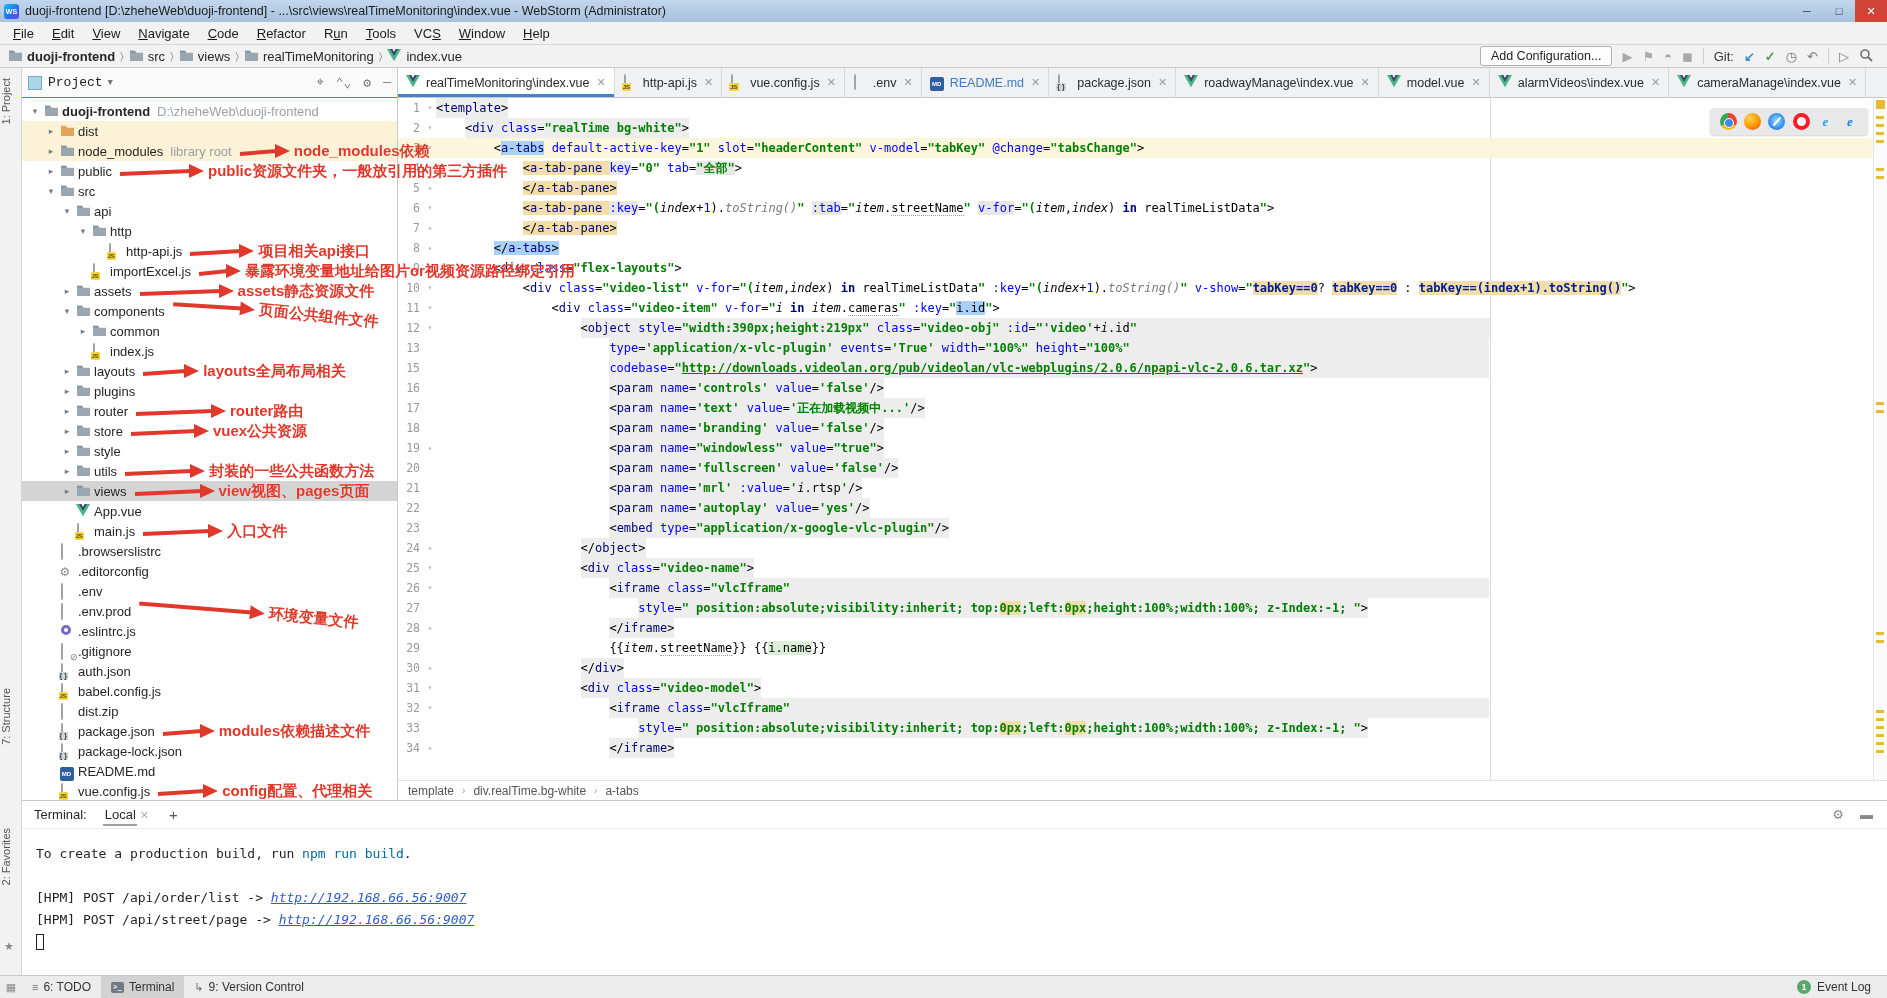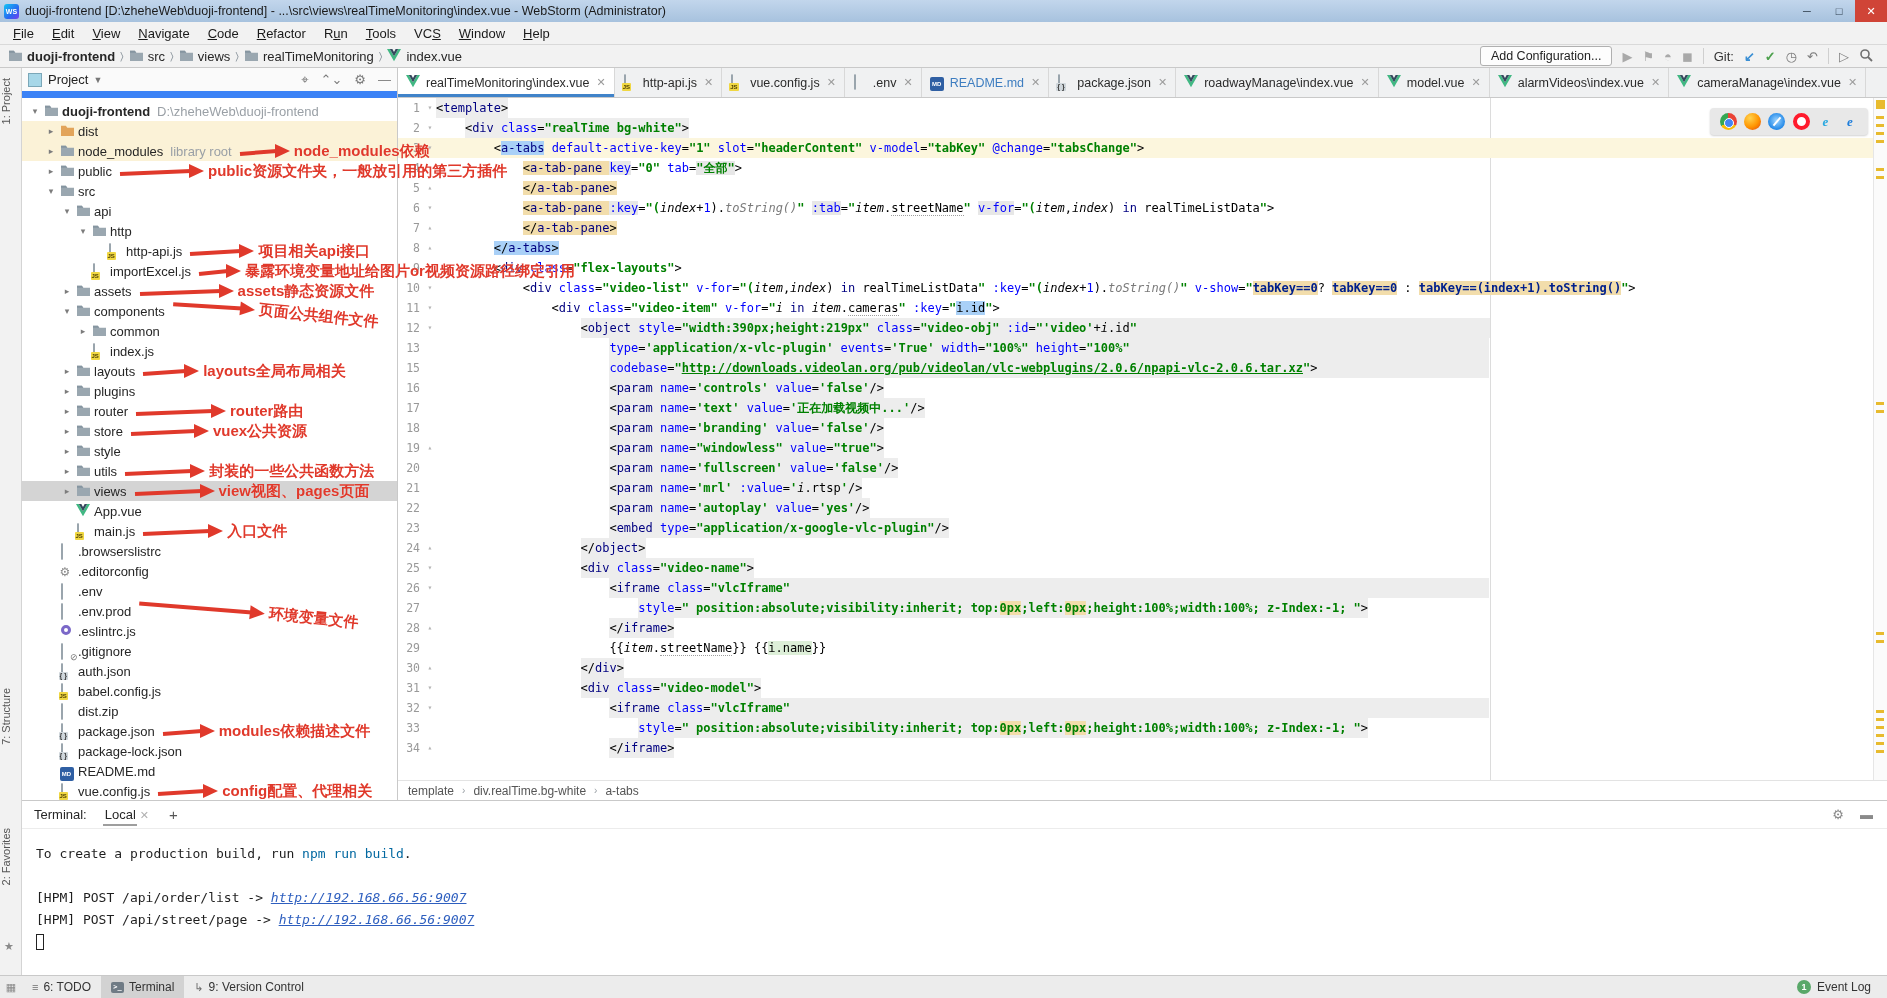--- a/index.html
+++ b/index.html
@@ -46,21 +46,21 @@
   #stripe { position:absolute; left:0; top:68px; width:22px; height:907px;
     background:#f2f2f2; border-right:1px solid #d4d4d4; }
   .stripe-item { position:absolute; left:0; width:22px; writing-mode:vertical-rl;
     transform:rotate(180deg); font-size:11px; color:#555; text-align:center; }
   .stripe-star { position:absolute; left:4px; font-size:11px; color:#8a8a8a; }
 
   
   #project { position:absolute; left:22px; top:68px; width:376px; height:732px;
     background:#fff; border-right:1px solid #c9c9c9; z-index:6; }
   #project-header { height:30px; display:flex; align-items:center; background:#fafafa;
-    border-bottom:7px solid #3b82f6; font-size:13px; color:#222; padding:0 6px; }
+    border-bottom:1px solid #3b82f6; font-size:13px; color:#222; padding:0 6px;font-family:Liberation Mono, monospace; }
   .ph-ic { width:14px; height:14px; background:#a7d7e8; border:1px solid #7ba7b8; margin-right:6px; }
   .ph-caret { color:#777; font-size:9px; margin-left:5px; }
   #project-header .sp { margin-left:auto; display:flex; gap:12px; color:#7a7a7a; font-size:13px; }
   #tree { position:relative; padding-top:3px; overflow:visible; }
   .tree-row { height:20px; display:flex; align-items:center; font-size:13px; color:#262626;
     white-space:nowrap; overflow:visible; position:relative; }
   .tree-row.yel { background:#fbf2d7; }
   .tree-row.sel { background:#d4d4d4; }
   .tr-arrow { width:14px; text-align:center; color:#7c7c7c; font-size:9px; flex:0 0 14px; }
   .tr-icon { width:18px; flex:0 0 18px; display:flex; align-items:center; justify-content:center; }
@@ -114,21 +114,21 @@
   .fold { flex:0 0 12px; text-align:center; color:#b5b5b5; font-size:8px; }
   .lc { display:inline-block; }
   .lc-g { background:#ededed; }
   .lc-f { background:#ededed; }
   .seg.t { color:#000080; }
   .seg.a { color:#0000ff; }
   .seg.s { color:#008000; font-weight:bold; }
   .seg.p { color:#000; }
   .seg.v { color:#000; font-style:italic; }
   .seg.g { color:#7a7a7a; font-style:italic; }
-  .seg.k { color:#000080; font-weight:normal;text-align:right; }
+  .seg.k { color:#000080; font-weight:bold;text-align:right; }
   .seg.l { color:#008000; font-weight:bold; text-decoration:underline; }
   .seg.n { color:#0000ff; }
   .seg.j { color:#00208c; font-weight:bold; }
   .seg.cy { background:#f2ddab; }
   .seg.cb { background:#a9d0f7; }
   .seg.cg { background:#e7e7e7; }
   .seg.cgr { background:#ddefd8; }
   .seg.c0 { background:#f2ddab; }
   .seg.w { border-bottom:1px dotted #9e9e9e; }
 

